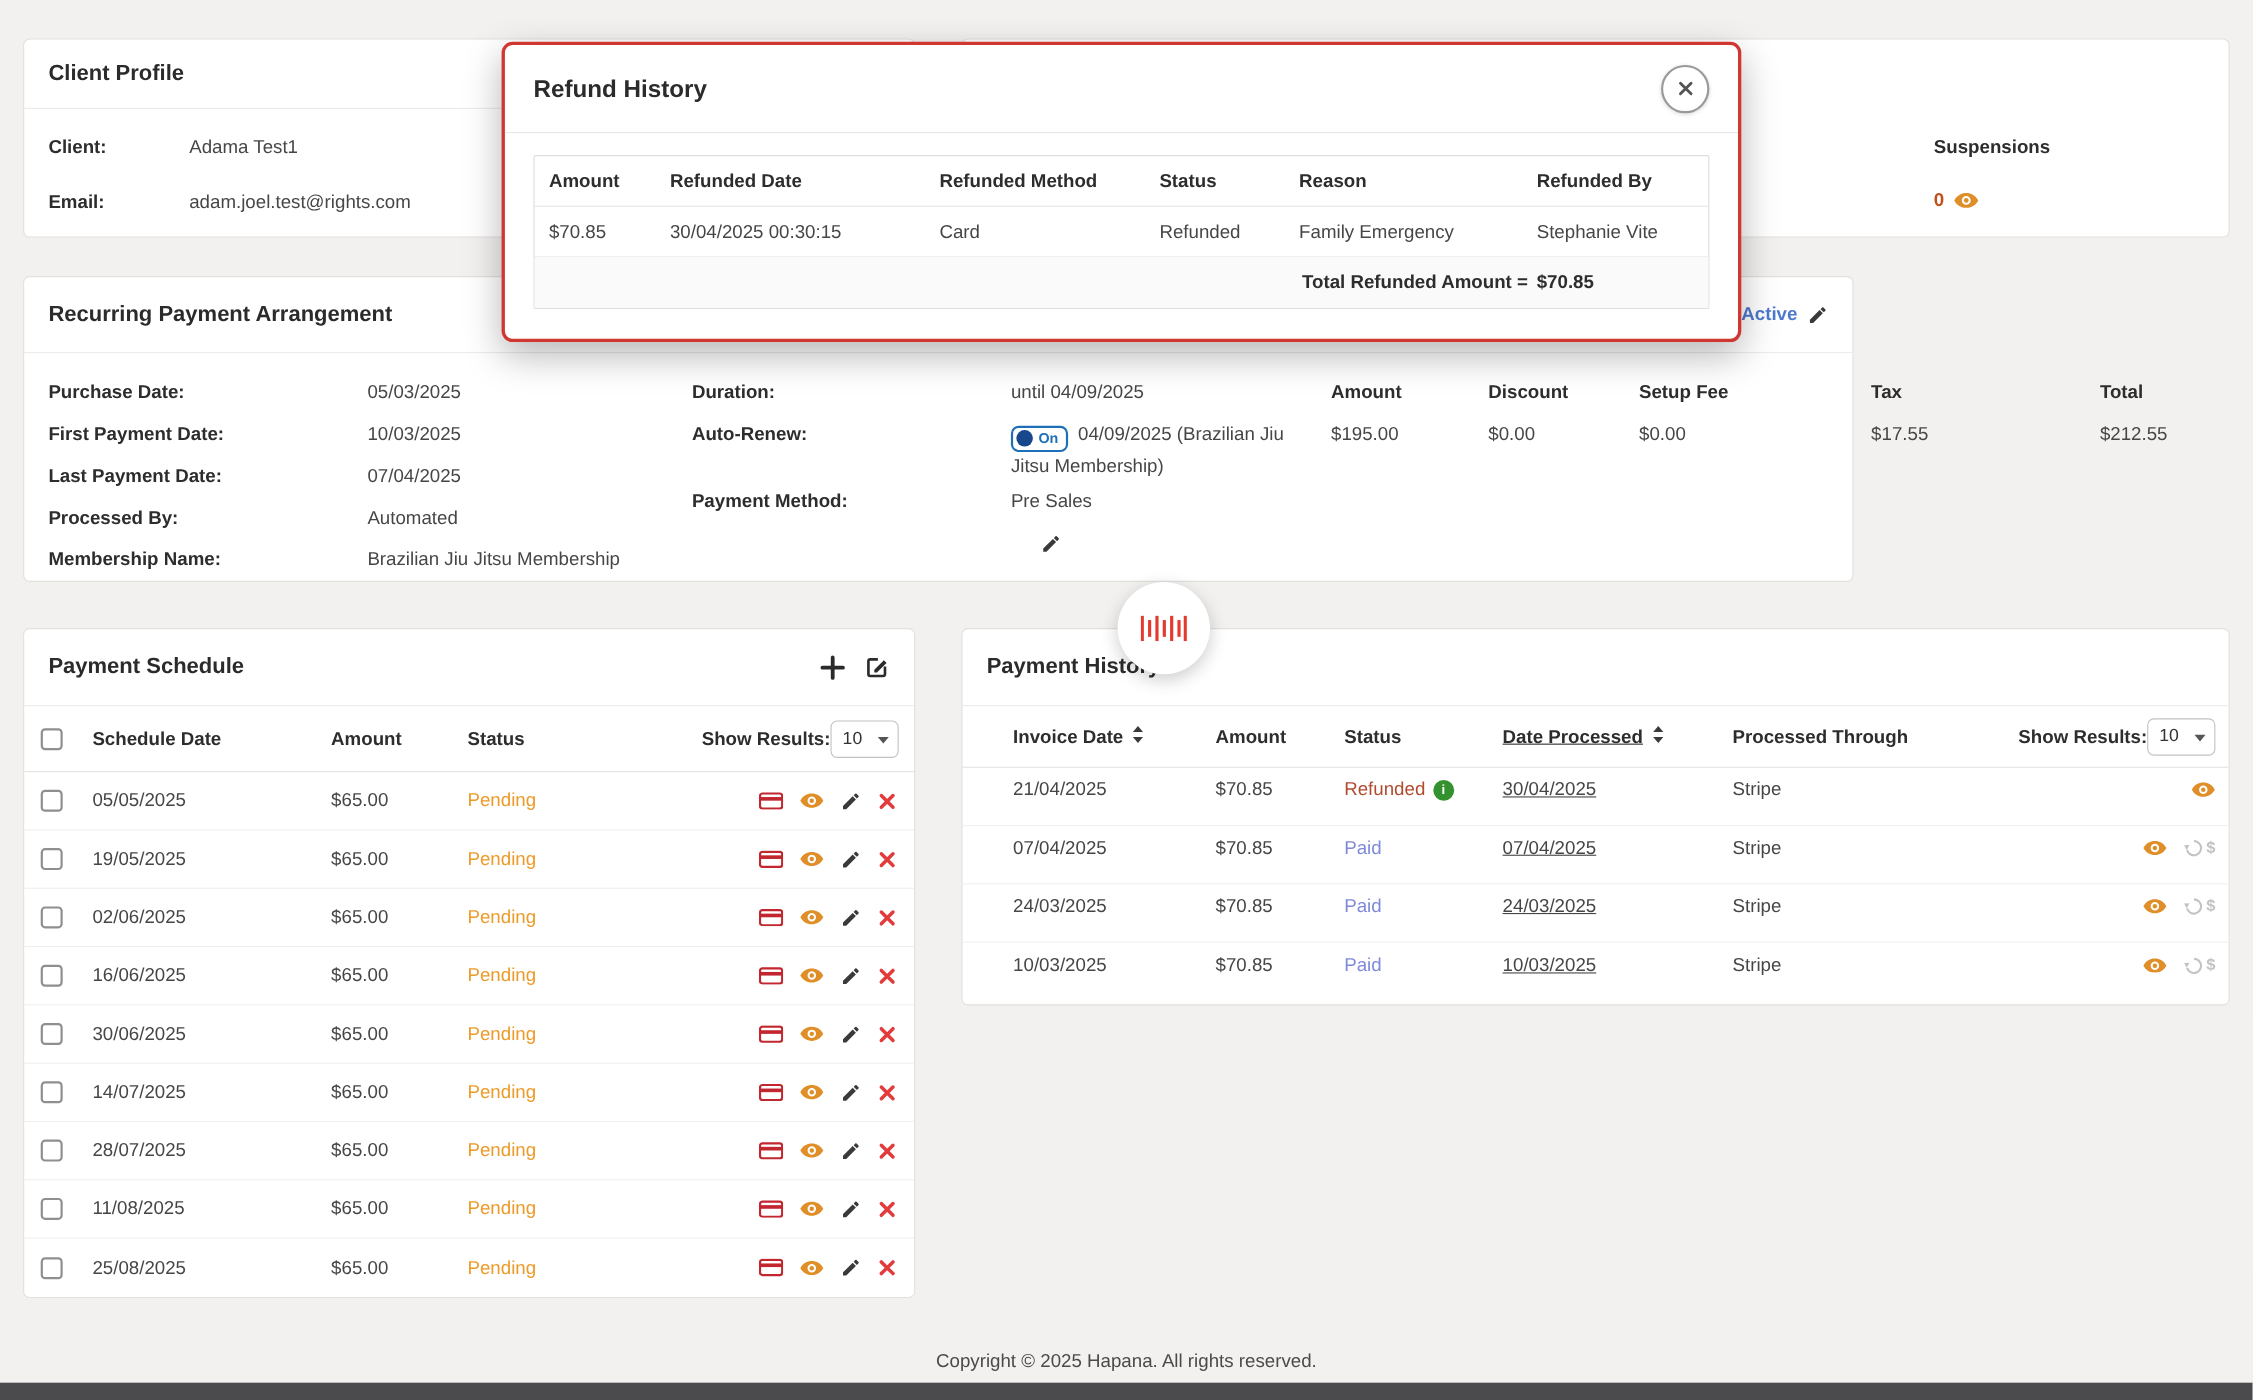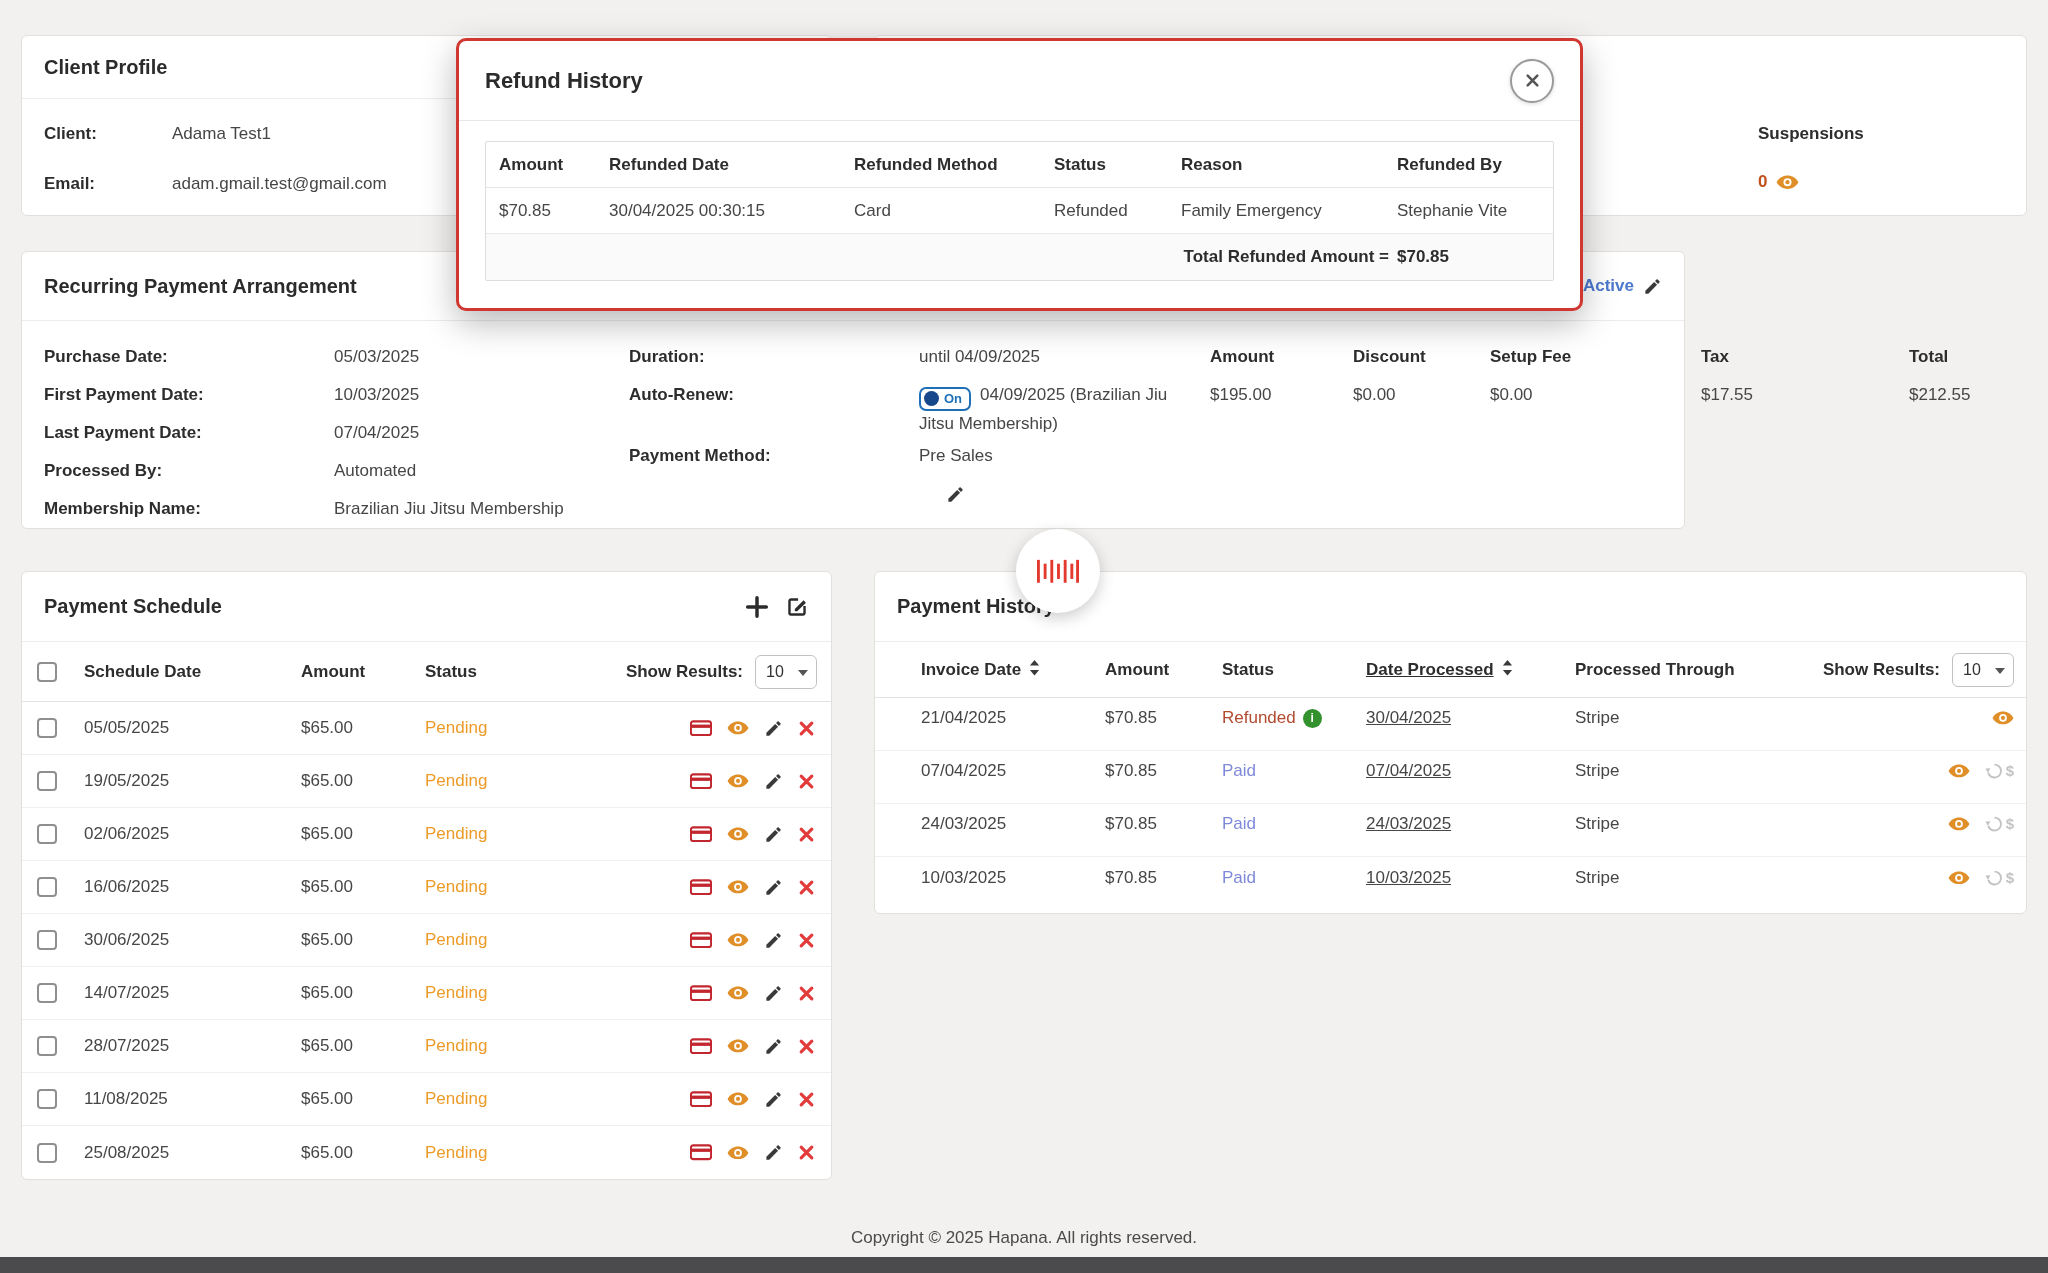--- a/index.html
+++ b/index.html
@@ -43,21 +43,21 @@
   .rec-summary{position:absolute;left:1188px;top:86px;}
   .sum-head,.sum-vals{display:grid;grid-template-columns:143px 137px 211px 208px 110px;height:38px;align-items:center;font-size:17px;}
   .sum-head span{font-weight:700;color:#2d2d2d;}
   .sum-vals span{color:#464646;}
 
   
   .checkbox{width:20px;height:20px;border:2px solid #8f8f8f;border-radius:4px;background:#fff;display:inline-block;cursor:pointer;}
   .select-wrap{position:relative;display:inline-block;}
   .select-wrap select{appearance:none;-webkit-appearance:none;width:62px;height:34px;border:1px solid #c2c2c2;border-radius:6px;background:#fff;font-size:16px;color:#333;padding:0 22px 0 10px;font-family:inherit;cursor:pointer;}
   .select-wrap::after{content:"";position:absolute;right:9px;top:15px;border-left:5px solid transparent;border-right:5px solid transparent;border-top:6px solid #555;pointer-events:none;}
-  .show-group{margin-left:auto;display:flex;align-items:center;gap:12px;justify-content:flex-end;}
+  .show-group{margin-left:auto;display:flex;align-items:center;justify-content:flex-end;}
   .row-actions{margin-left:auto;display:flex;align-items:center;gap:15px;}
   .act{cursor:pointer;display:inline-flex;align-items:center;}
   .act svg{width:22px;}
   .card-ic{color:#c2262e;}
   .eye-ic{color:#e08e27;}
   .pen-ic{color:#3a3a3a;}
   .pen-ic svg{width:19px;}
   .x-ic{color:#e23b3b;}
   .x-ic svg{width:17px;}
   .sort{width:11px;margin-left:8px;vertical-align:-1px;}
@@ -128,21 +128,21 @@
     </div>
     <div class="cp-body">
 
         <div class="cp-row">
           <span class="cp-label">Client:</span>
           <span class="cp-value">Adama Test1</span>
         </div>
 
         <div class="cp-row">
           <span class="cp-label">Email:</span>
-          <span class="cp-value">adam.gmail.test@gmail.com</span>
+          <span class="cp-value">adam.joel.test@rights.com</span>
         </div>
       </div>
   </section>
 
   <section class="card summary-card">
     <div class="susp-label">Suspensions</div>
     <div class="susp-value">
       <span>0</span>
       <span class="act eye-ic">
           <svg class="ic" viewBox="0 0 24 15">

